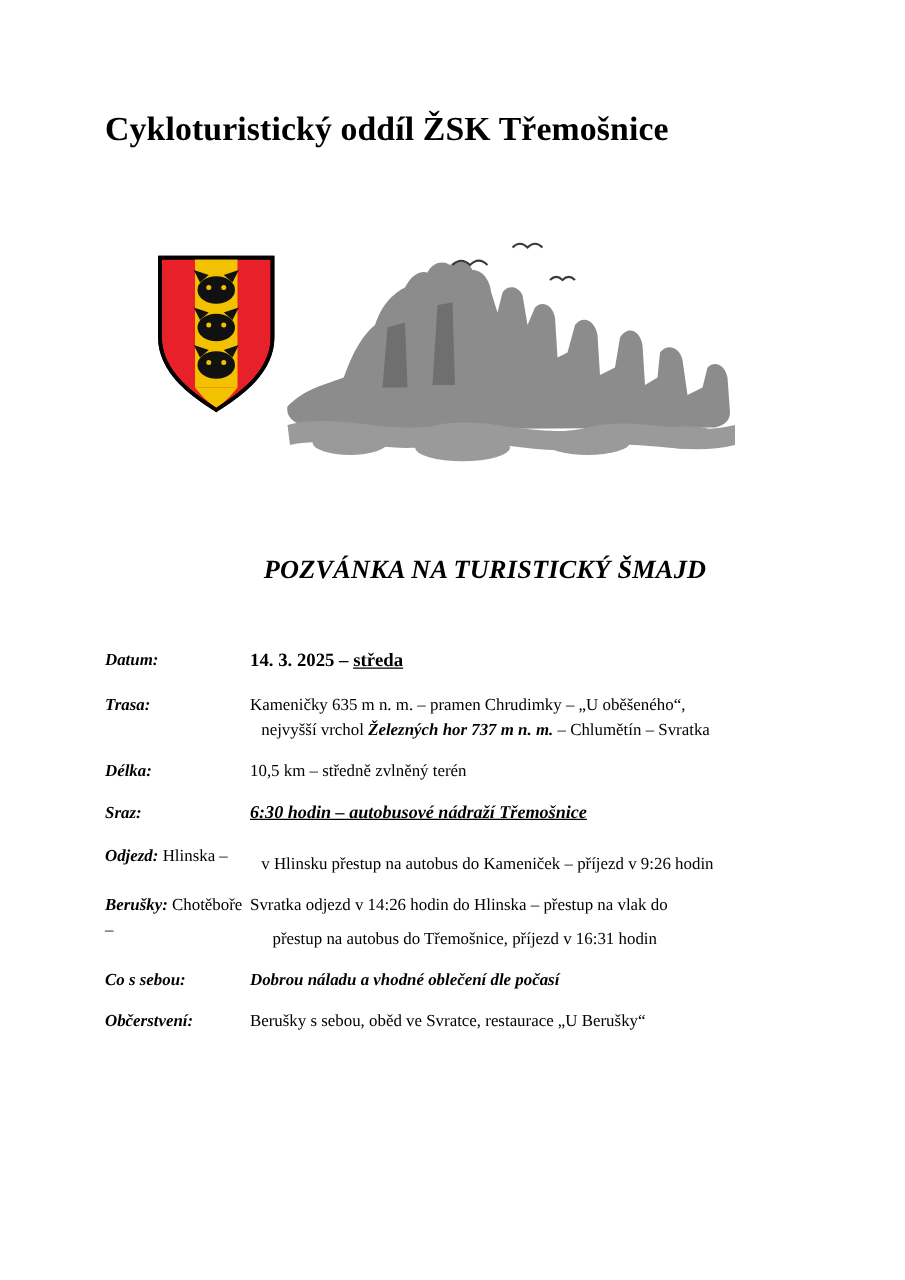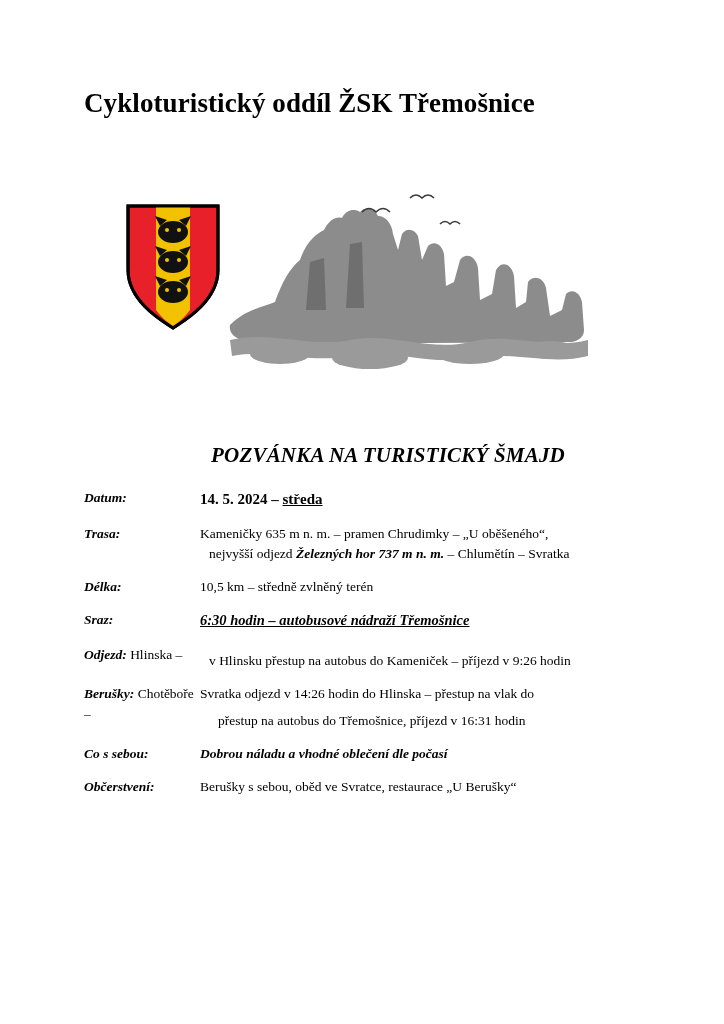--- a/index.html
+++ b/index.html
@@ -54,21 +54,21 @@
     font-size: 21px;
     font-weight: bold;
     font-style: italic;
     letter-spacing: 0.2px;
     margin-left: 26px;
   }
 
   
   .info {
     position: absolute;
-    top: 488px;
+    top: 518px;
     left: 84px;
     width: 580px;
     font-size: 13.5px;
   }
   .row {
     display: flex;
     align-items: flex-start;
     margin-bottom: 13px;
   }
   .row-label {
@@ -159,32 +159,32 @@
   <div class="doc-subtitle">POZVÁNKA NA TURISTICKÝ ŠMAJD</div>
 
   <div class="info">
 
     <div class="row">
       <div class="row-label">
         <span>Datum:</span>
       </div>
       <div class="row-value">
         <span class="line">
-          <span class="big">14. 5. 2024 – </span><span class="big u">středa</span>
+          <span class="big">14. 3. 2025 – </span><span class="big u">středa</span>
         </span>
       </div>
     </div>
 
     <div class="row">
       <div class="row-label">
         <span>Trasa:</span>
       </div>
       <div class="row-value">
         <span class="line">Kameničky 635 m n. m. – pramen Chrudimky – „U oběšeného“,</span>
-        <span class="line indent"><span>nejvyšší odjezd   </span><span class="bi">Železných hor 737 m n. m.</span><span> – Chlumětín – Svratka</span></span>
+        <span class="line indent"><span>nejvyšší vrchol   </span><span class="bi">Železných hor 737 m n. m.</span><span> – Chlumětín – Svratka</span></span>
       </div>
     </div>
 
     <div class="row">
       <div class="row-label">
         <span>Délka:</span>
       </div>
       <div class="row-value">
         <span class="line">10,5 km – středně zvlněný terén</span>
       </div>

